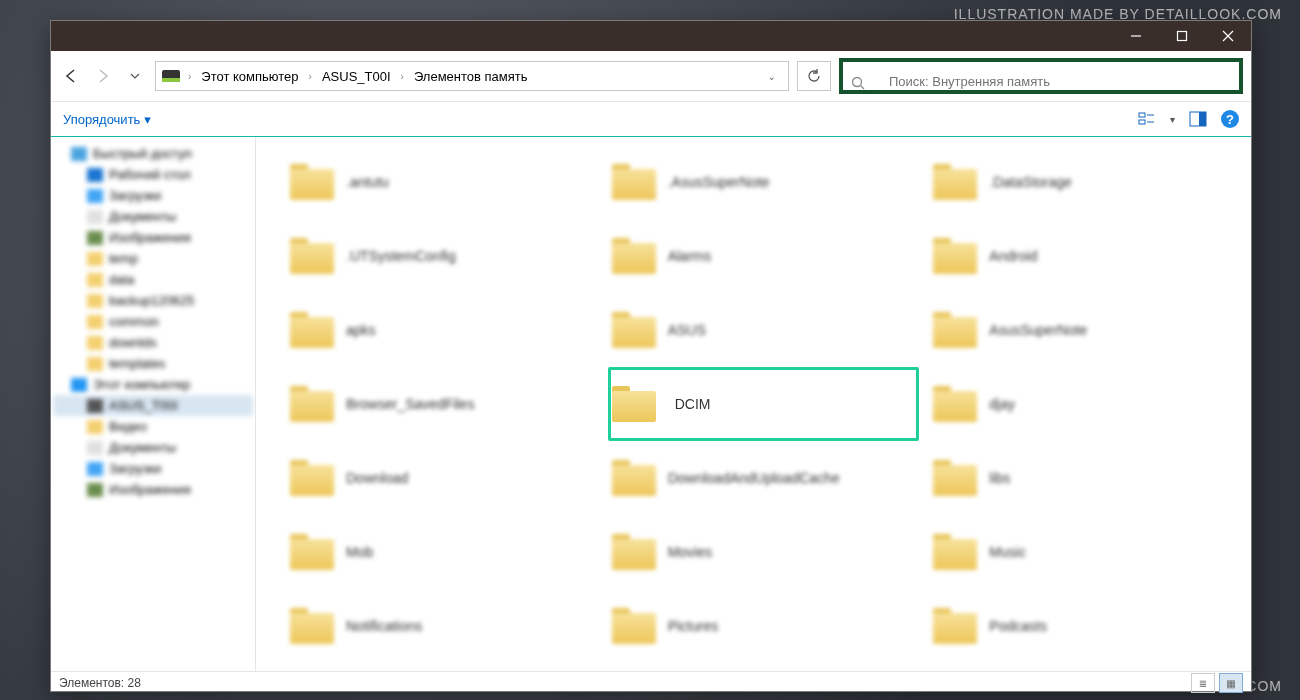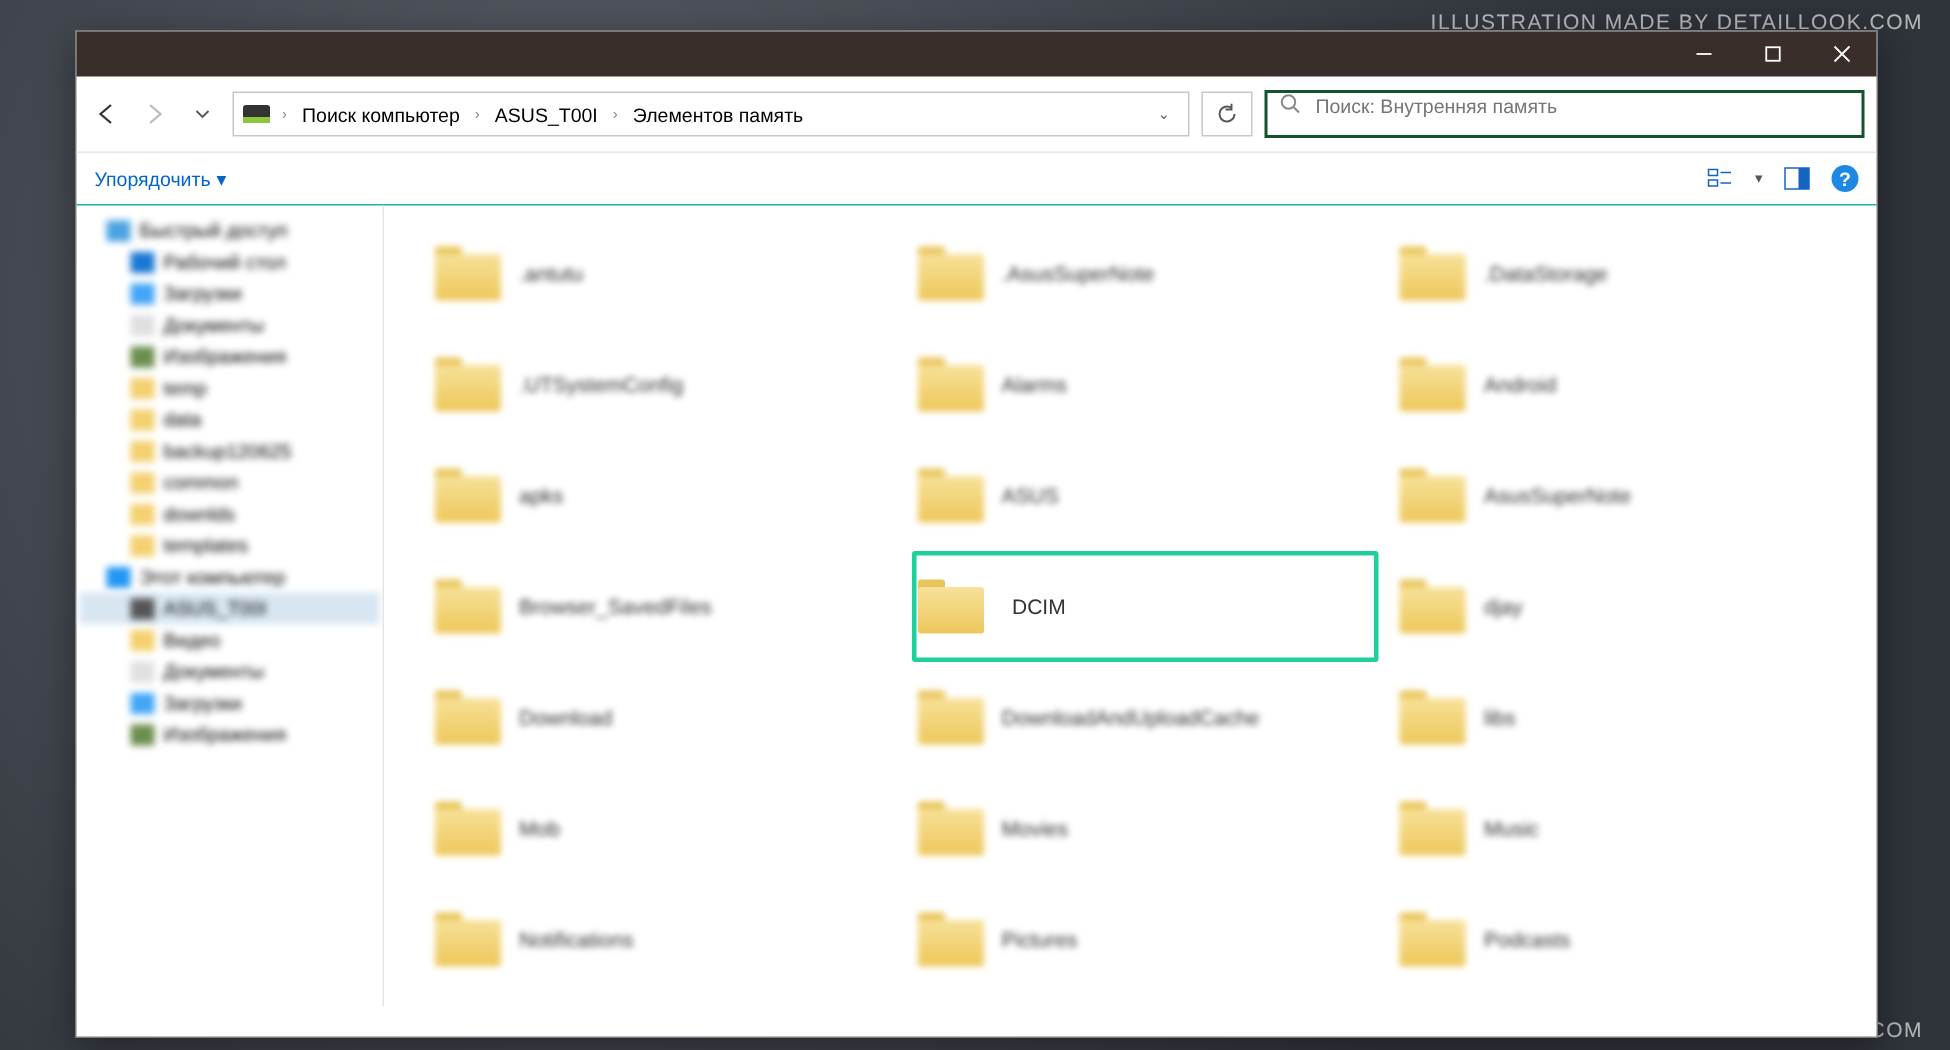--- a/index.html
+++ b/index.html
@@ -13,21 +13,21 @@
   .addr-row{height:38px;display:flex;align-items:center;padding:6px 8px;gap:8px;border-bottom:1px solid #e5e5e5;}
   .nav-btn{width:24px;height:24px;display:flex;align-items:center;justify-content:center;color:#555;cursor:pointer;border-radius:2px;}
   .nav-btn.dis{color:#bbb;cursor:default;}
   .addr-box{flex:1;height:28px;border:1px solid #c8c8c8;display:flex;align-items:center;padding:0 6px;gap:4px;}
   .drive-icon{width:18px;height:12px;background:#333;border-radius:2px;position:relative;margin-right:2px;}
   .drive-icon::after{content:"";position:absolute;bottom:0;left:0;right:0;height:4px;background:#8cc63f;}
   .crumb{cursor:pointer;padding:2px 4px;white-space:nowrap;}
   .chev{color:#888;font-size:10px;margin:0 2px;}
   .addr-drop{margin-left:auto;color:#666;font-size:10px;padding:0 6px;cursor:pointer;}
   .refresh-box{width:32px;height:28px;border:1px solid #c8c8c8;display:flex;align-items:center;justify-content:center;cursor:pointer;color:#555;}
-  .search-box{width:380px;height:28px;border:2px solid #14532d;display:flex;align-items:flex-start;padding:0 8px;gap:8px;}
+  .search-box{width:380px;height:28px;border:4px solid #14532d;display:flex;align-items:flex-end;padding:0 8px;gap:22px;}
   .search-box input{border:none;outline:none;flex:1;font-size:13px;color:#666;}
   .search-icon{color:#888;}
   .toolbar{height:34px;display:flex;align-items:center;padding:0 12px;border-bottom:1px solid #14b8a6;}
   .org-btn{color:#0066cc;cursor:pointer;display:flex;align-items:center;gap:4px;}
   .tb-right{margin-left:auto;display:flex;align-items:center;gap:14px;}
   .tb-ico{width:18px;height:18px;cursor:pointer;display:flex;align-items:center;justify-content:center;}
   .help-ico{width:18px;height:18px;border-radius:50%;background:#1e88e5;color:#fff;font-weight:bold;font-size:13px;display:flex;align-items:center;justify-content:center;cursor:pointer;}
   .body{display:flex;height:calc(100% - 30px - 50px - 34px - 22px);}
   .sidebar{width:200px;border-right:1px solid #e5e5e5;overflow-y:scroll;padding:6px 2px;}
   .sidebar::-webkit-scrollbar{width:16px;}
@@ -102,21 +102,21 @@
         </svg>
       </div>
     <div class="nav-btn">
         <svg width="10" height="10">
           <path d="M1 3 L5 7 L9 3" fill="none" stroke="#555" stroke-width="1.2"></path>
         </svg>
       </div>
     <div class="addr-box">
       <span class="drive-icon"></span>
       <span class="chev">›</span>
-      <span class="crumb">Поиск компьютер</span>
+      <span class="crumb">Этот компьютер</span>
       <span class="chev">›</span>
       <span class="crumb">ASUS_T00I</span>
       <span class="chev">›</span>
       <span class="crumb">Элементов память</span>
       <span class="addr-drop">⌄</span>
     </div>
     <div class="refresh-box">
         <svg width="14" height="14">
           <path d="M12 7a5 5 0 1 1-2-4" fill="none" stroke="#555" stroke-width="1.3"></path>
           <path d="M10 0 L10 4 L6 4" fill="none" stroke="#555" stroke-width="1.3"></path>
@@ -315,14 +315,21 @@
             <div class="fold-ico"></div>
             <div class="fold-label">Podcasts</div>
           </div>
           <div class="folder"></div>
           <div class="folder"></div>
           <div class="folder"></div>
         </div>
     </div>
   </div>
 
+  <div class="statusbar">
+    <span>Элементов: 28</span>
+    <div class="sb-right">
+      <div class="view-toggle">≣</div>
+      <div class="view-toggle active">▦</div>
+    </div>
+  </div>
 
 </div>
 
 </body></html>

